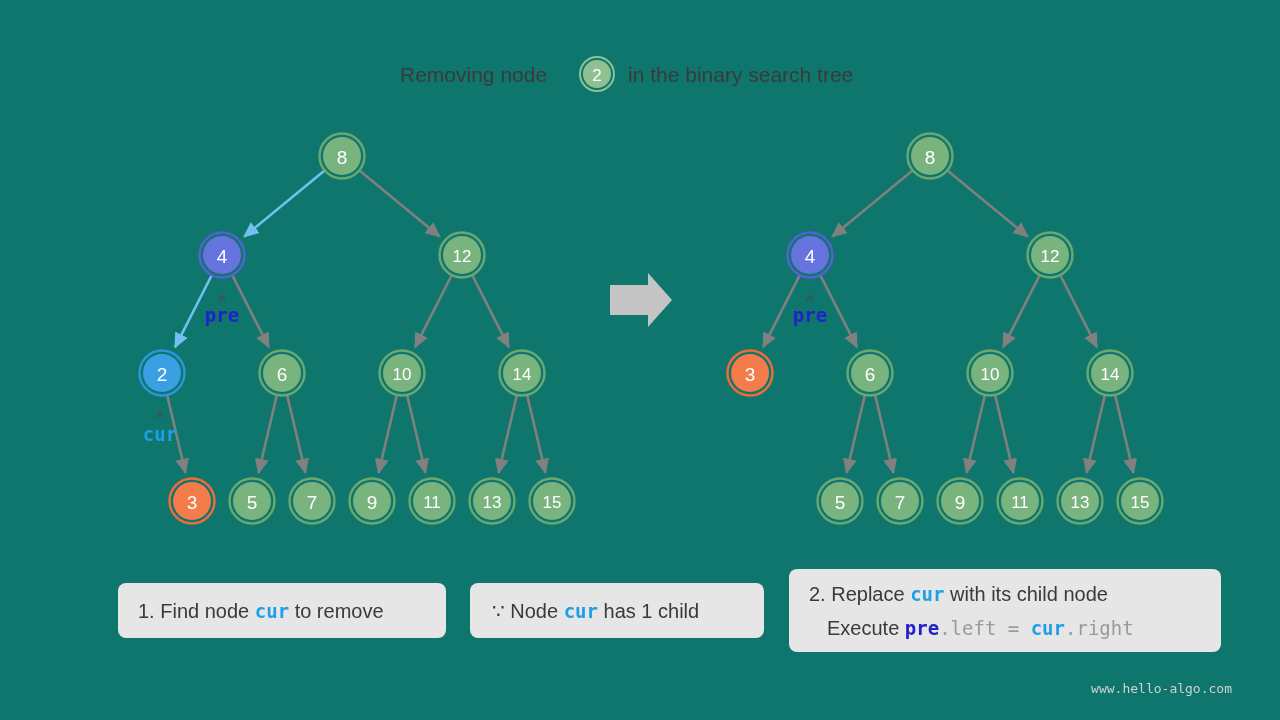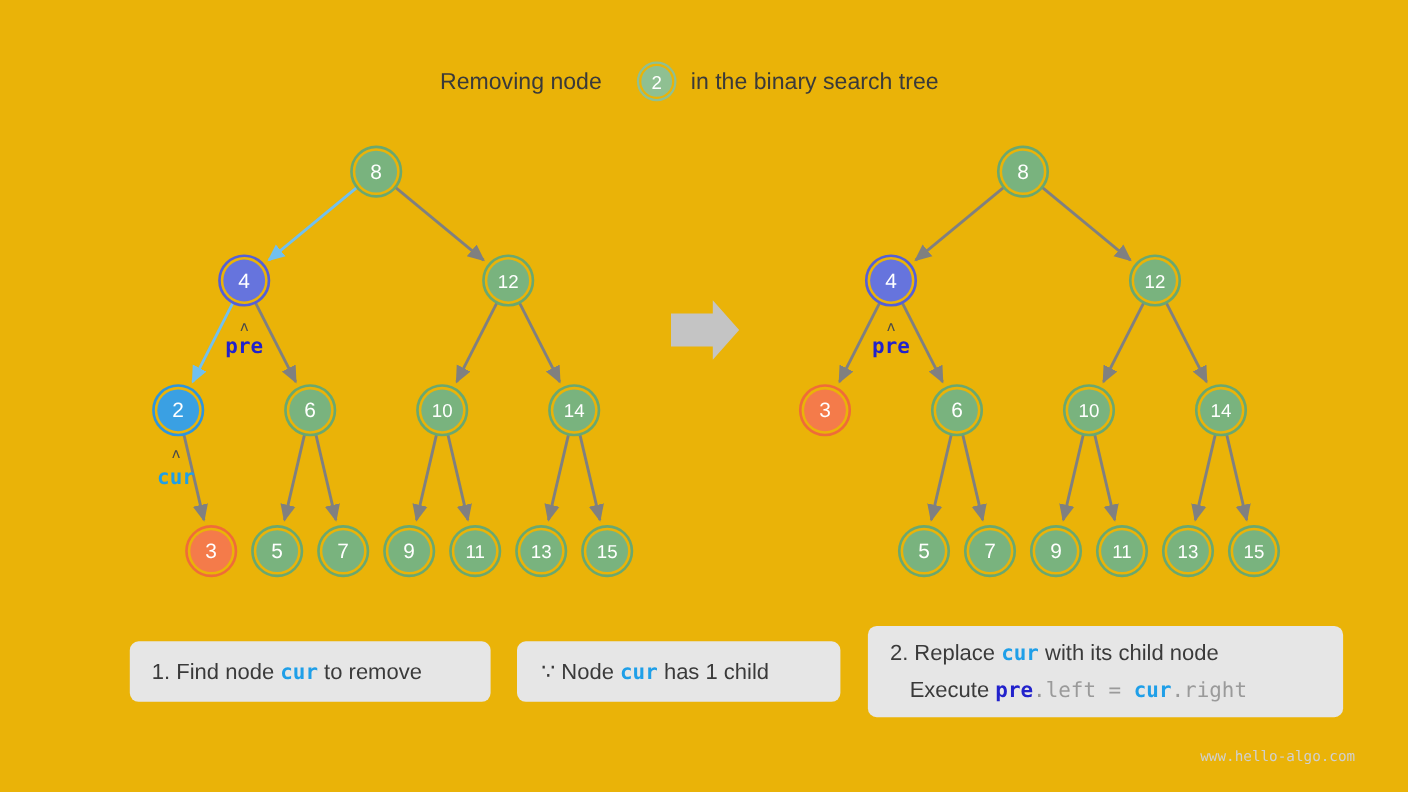--- a/index.html
+++ b/index.html
@@ -4,21 +4,21 @@
 <style>
   html, body {
     margin: 0;
     padding: 0;
     background: #ffffff;
   }
   #page {
     position: relative;
     width: 1280px;
     height: 720px;
-    background: #eab308;
+    background: #0f766e;
     overflow: hidden;
     font-family: "Liberation Sans", sans-serif;
   }
   #figure-svg {
     position: absolute;
     left: 0;
     top: 0;
     width: 1280px;
     height: 720px;
   }

